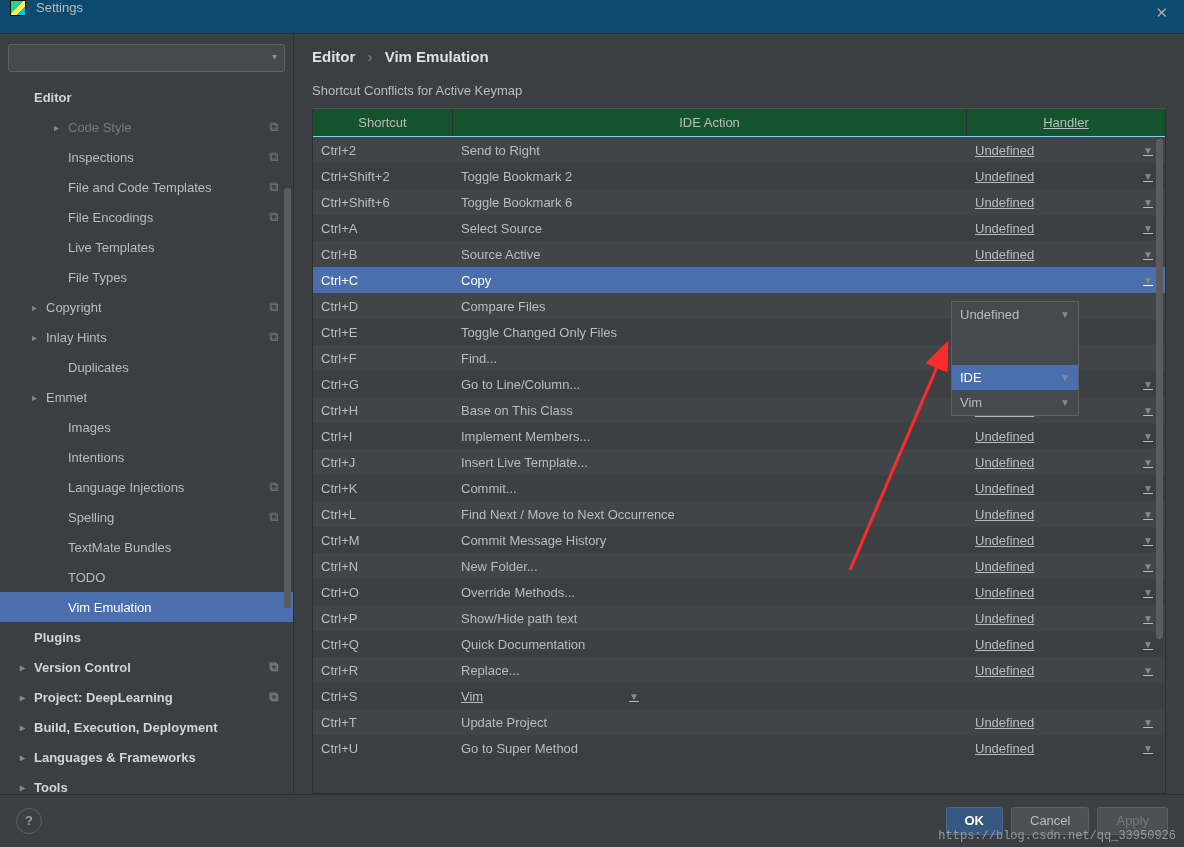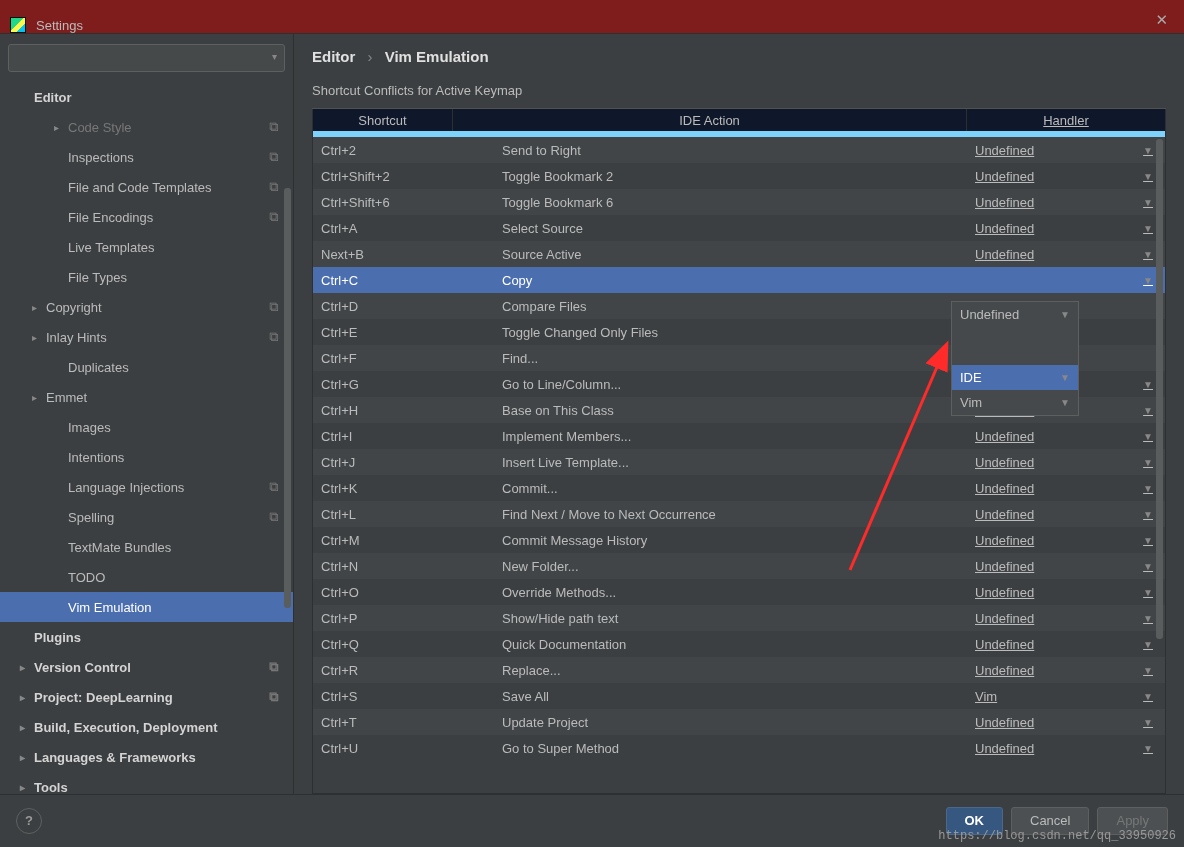--- a/index.html
+++ b/index.html
@@ -6,22 +6,22 @@
   body {
     width: 1184px; height: 847px;
     background: #3c3f41;
     font-family: "Segoe UI", Arial, sans-serif;
     font-size: 13px; color: #bbbbbb;
     overflow: hidden;
     position: relative;
   }
   
   .titlebar {
-    height: 34px; display: flex; align-items: flex-end;
-    padding: 0 10px; background: #7f1d1d;
+    height: 34px; display: flex; align-items: flex-start;
+    padding: 0 10px; background: #0c4a6e;
     border-bottom: 1px solid #2d2f30;
   }
   .titlebar .app-icon {
     width: 16px; height: 16px; margin-right: 10px;
     background: linear-gradient(135deg,#21d789 0%,#21d789 45%,#fcf84a 45%,#fcf84a 70%,#07c3f2 70%);
     border: 1px solid #111;
   }
   .titlebar .title { color: #bbbbbb; font-size: 13px; }
   .titlebar .close { margin-left: auto; color: #aaaaaa; font-size: 15px; cursor: pointer; padding: 4px 6px;}
   
@@ -67,38 +67,38 @@
   .tree-item .badge { width: 22px; text-align: center; color: #777; font-size: 13px; margin-right: 8px; }
   .ind-1 { padding-left: 32px; }
   .ind-2 { padding-left: 54px; }
 
   .content { flex: 1; display: flex; flex-direction: column; padding: 14px 18px 0 18px; }
   .breadcrumb { font-size: 15px; color: #d0d0d0; margin-bottom: 18px; }
   .breadcrumb .sep { color: #888; margin: 0 8px; }
   .breadcrumb b { font-weight: 600; color: #e0e0e0; }
   .section-title { color: #bbbbbb; font-size: 13px; border-bottom: 1px solid #515151; padding-bottom: 10px; margin-bottom: 0;}
   .table { flex: 1; overflow: hidden; position: relative; border: 1px solid #2d2f30; border-top:none;}
-  .thead { display: flex; height: 28px; background: #0f172a; border-bottom: 6px solid #7dd3fc; align-items:flex-end;}
+  .thead { display: flex; height: 28px; background: #14532d; border-bottom: 1px solid #7dd3fc; align-items:flex-end;}
   .th { text-align: center; color: #bbbbbb; border-right: 1px solid #2d2f30; height:100%; display:flex; align-items:center; justify-content:center;}
   .th:last-child { border-right: none; }
   .col-s { width: 140px; }
   .col-a { flex: 1; }
   .col-h { width: 198px; text-decoration: underline; }
   .tbody { height: 650px; overflow: hidden; position:relative;}
   .tbody .scroll-thumb {
     position: absolute; right: 2px; top: 2px; width: 7px; height: 500px;
     background: #5a5d5e; border-radius: 3px;
   }
   .row { display: flex; height: 26px; align-items: center; background: #3c3f41; }
   .row:nth-child(even){ background:#414547; }
   .row.selected { background: #4b6eaf; color: #ffffff; }
   .row.selected .cell { color:#ffffff; }
   .cell { color: #bbbbbb; padding: 0 8px; height:100%; display:flex; align-items:center;}
   .cell.col-s { width: 140px; }
-  .cell.col-a { flex: 1; margin-left: 41px; }
+  .cell.col-a { flex: 1; }
   .cell.col-h { width: 198px; justify-content: space-between; position: relative;}
   .cell.col-h .dd { color: #888; font-size: 10px; margin-right: 4px;}
   .dropdown {
     position: absolute; left: 951px; top: 301px; width: 128px;
     background: #46494b; border: 1px solid #5e6060;
     z-index: 50;
   }
   .dropdown .opt { height: 25px; display:flex; align-items:center; padding:0 8px; color:#bbbbbb; cursor:pointer; justify-content:space-between;}
   .dropdown .opt .dd2 { color:#888; font-size:10px;}
   .dropdown .opt.sel { background:#4b6eaf; color:#ffffff;margin-top:38px; }
@@ -321,21 +321,21 @@
           </div>
           <div class="row">
             <div class="cell col-s">Ctrl+A</div>
             <div class="cell col-a">Select Source</div>
             <div class="cell col-h">
               <span>Undefined</span>
               <span class="dd">▼</span>
             </div>
           </div>
           <div class="row">
-            <div class="cell col-s">Next+B</div>
+            <div class="cell col-s">Ctrl+B</div>
             <div class="cell col-a">Source Active</div>
             <div class="cell col-h">
               <span>Undefined</span>
               <span class="dd">▼</span>
             </div>
           </div>
           <div class="row selected">
             <div class="cell col-s">Ctrl+C</div>
             <div class="cell col-a">Copy</div>
             <div class="cell col-h">
@@ -449,21 +449,20 @@
           <div class="row">
             <div class="cell col-s">Ctrl+R</div>
             <div class="cell col-a">Replace...</div>
             <div class="cell col-h">
               <span>Undefined</span>
               <span class="dd">▼</span>
             </div>
           </div>
           <div class="row">
             <div class="cell col-s">Ctrl+S</div>
-            <div class="cell col-a">Save All</div>
             <div class="cell col-h">
               <span>Vim</span>
               <span class="dd">▼</span>
             </div>
           </div>
           <div class="row">
             <div class="cell col-s">Ctrl+T</div>
             <div class="cell col-a">Update Project</div>
             <div class="cell col-h">
               <span>Undefined</span>

